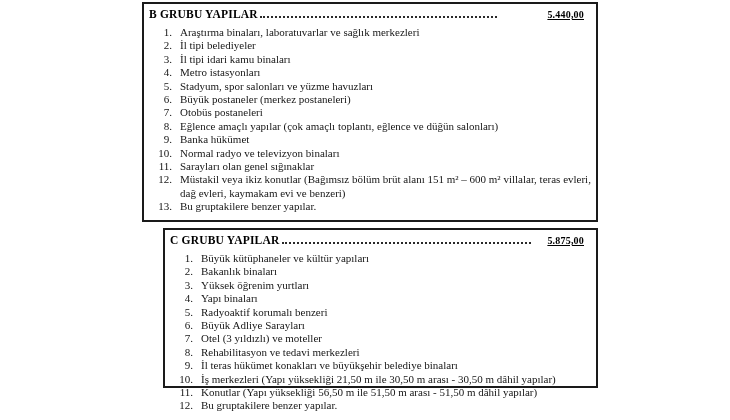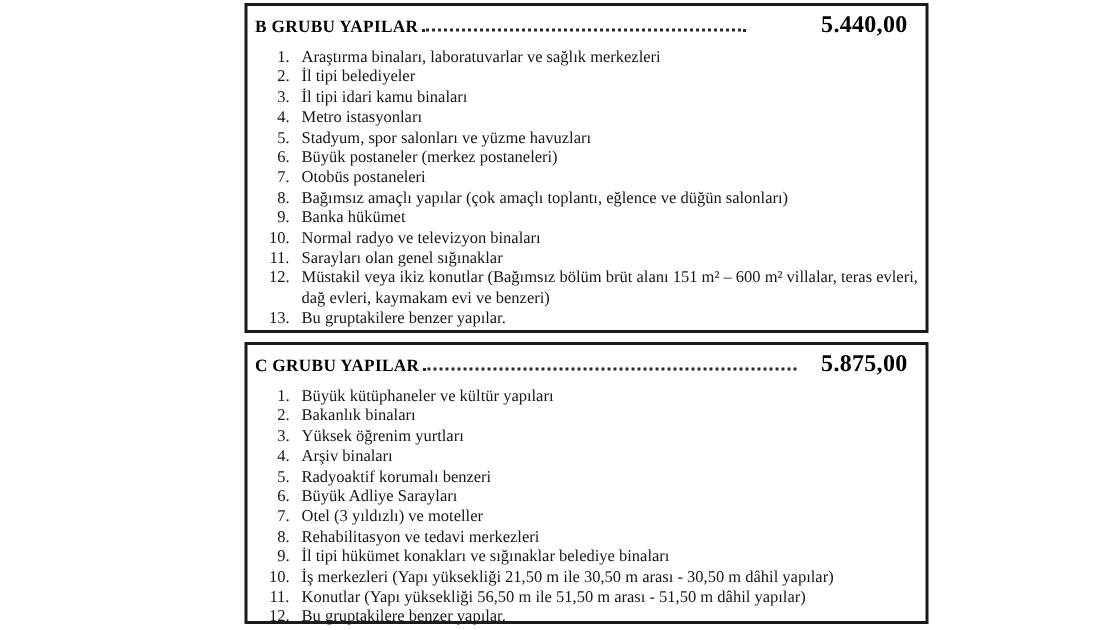--- a/index.html
+++ b/index.html
@@ -10,54 +10,55 @@
   }
   .page {
     position: relative;
     width: 730px;
     height: 420px;
     background: #ffffff;
     overflow: hidden;
   }
   .scan {
     position: absolute;
-    left: 163px;
+    left: 142px;
     top: 2px;
     width: 456px;
     filter: blur(0.25px);
     color: #161616;
   }
   .box {
     box-sizing: border-box;
     border: 2px solid #1a1a1a;
     background: #fff;
   }
   .box-b { height: 220px; }
-  .box-c { height: 188px; margin-top: 6px; }
+  .box-c { height: 160px; margin-top: 6px; margin-left: 21px; }
   .header-row {
     display: flex;
     align-items: baseline;
     padding: 4px 12px 0 5px;
     font-size: 11.5px;
     font-weight: 700;
     letter-spacing: 0.2px;
     color: #000;
     white-space: nowrap;
   }
   .dot-leader {
     flex: 1;
     border-bottom: 2px dotted #2a2a2a;
     margin: 0 0 2px 2px;
     min-width: 20px;
   }
   .box-b .dot-leader { margin-right: 50px; }
   .box-c .dot-leader { margin-right: 16px; }
   .value {
     font-weight: 700;
-    font-size: 16px;
+    font-size: 10px;
+    text-decoration: underline;
   }
   ol.items {
     list-style: none;
     margin: 6px 0 0 0;
     padding: 0;
     font-size: 11px;
     line-height: 13.4px;
   }
   ol.items li { display: flex; }
   .num {
@@ -107,21 +108,21 @@
           <li>
             <span class="num">6.</span>
             <span class="text">Büyük postaneler (merkez postaneleri)</span>
           </li>
           <li>
             <span class="num">7.</span>
             <span class="text">Otobüs postaneleri</span>
           </li>
           <li>
             <span class="num">8.</span>
-            <span class="text">Bağımsız amaçlı yapılar (çok amaçlı toplantı, eğlence ve düğün salonları)</span>
+            <span class="text">Eğlence amaçlı yapılar (çok amaçlı toplantı, eğlence ve düğün salonları)</span>
           </li>
           <li>
             <span class="num">9.</span>
             <span class="text">Banka hükümet</span>
           </li>
           <li>
             <span class="num">10.</span>
             <span class="text">Normal radyo ve televizyon binaları</span>
           </li>
           <li>
@@ -153,41 +154,41 @@
           <li>
             <span class="num">2.</span>
             <span class="text">Bakanlık binaları</span>
           </li>
           <li>
             <span class="num">3.</span>
             <span class="text">Yüksek öğrenim yurtları</span>
           </li>
           <li>
             <span class="num">4.</span>
-            <span class="text">Arşiv binaları</span>
+            <span class="text">Yapı binaları</span>
           </li>
           <li>
             <span class="num">5.</span>
             <span class="text">Radyoaktif korumalı benzeri</span>
           </li>
           <li>
             <span class="num">6.</span>
             <span class="text">Büyük Adliye Sarayları</span>
           </li>
           <li>
             <span class="num">7.</span>
             <span class="text">Otel (3 yıldızlı) ve moteller</span>
           </li>
           <li>
             <span class="num">8.</span>
             <span class="text">Rehabilitasyon ve tedavi merkezleri</span>
           </li>
           <li>
             <span class="num">9.</span>
-            <span class="text">İl tipi hükümet konakları ve sığınaklar belediye binaları</span>
+            <span class="text">İl teras hükümet konakları ve büyükşehir belediye binaları</span>
           </li>
           <li>
             <span class="num">10.</span>
             <span class="text">İş merkezleri (Yapı yüksekliği 21,50 m ile 30,50 m arası - 30,50 m dâhil yapılar)</span>
           </li>
           <li>
             <span class="num">11.</span>
             <span class="text">Konutlar (Yapı yüksekliği 56,50 m ile 51,50 m arası - 51,50 m dâhil yapılar)</span>
           </li>
           <li>

